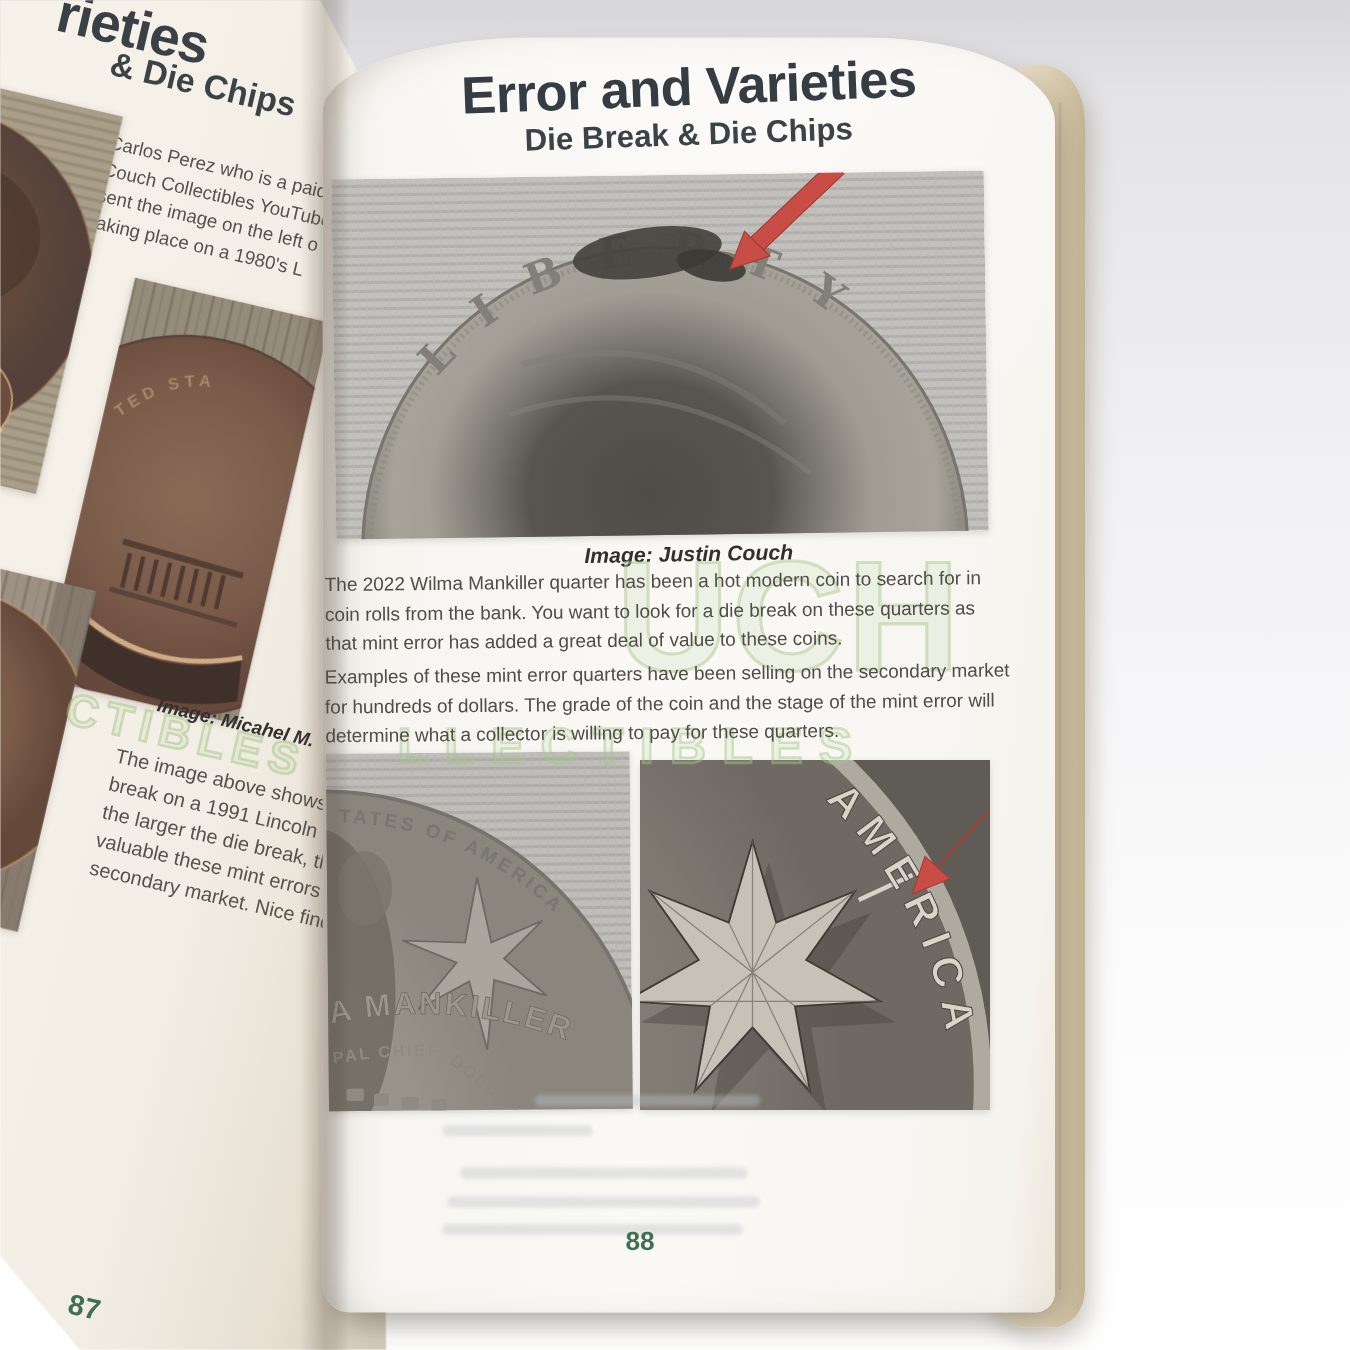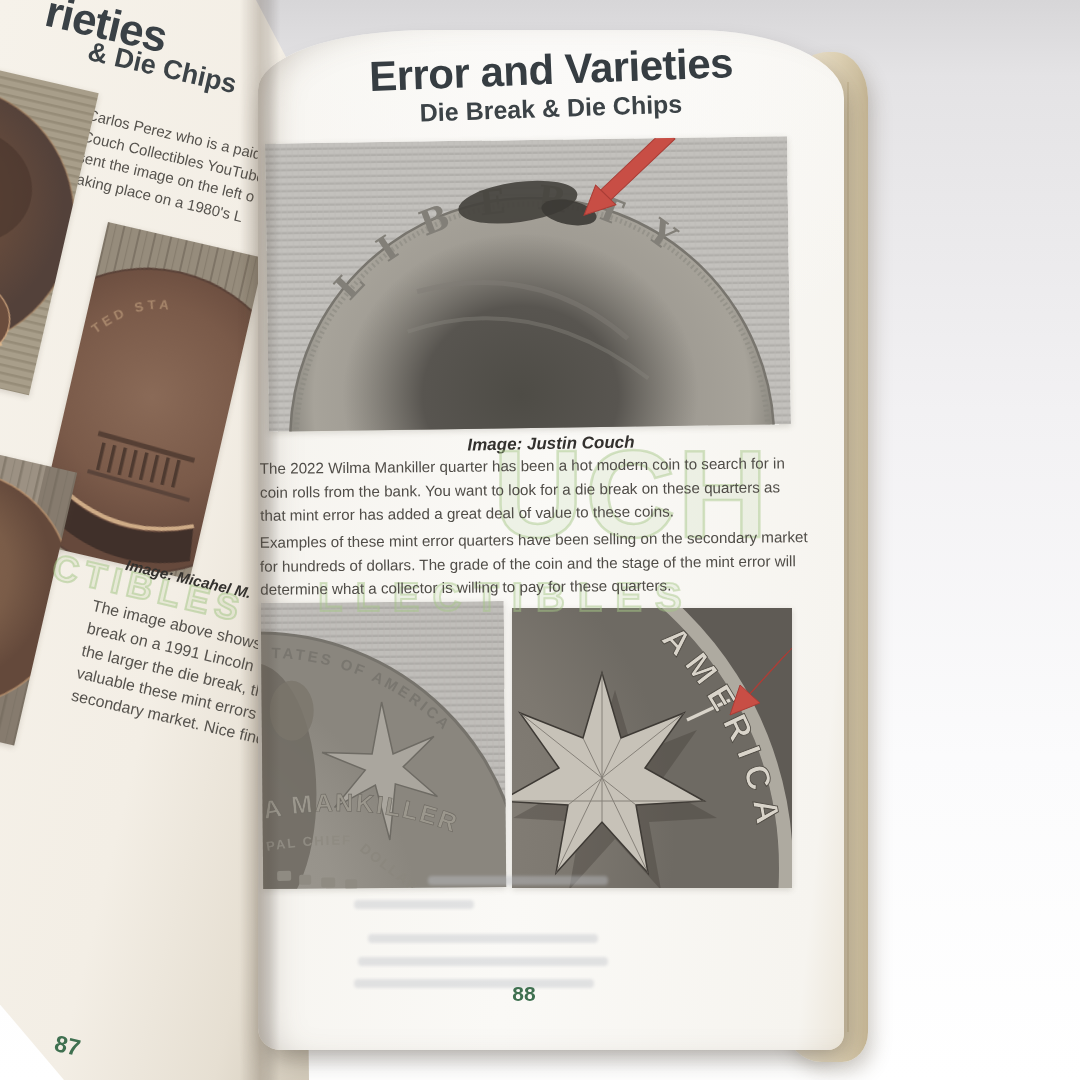--- a/index.html
+++ b/index.html
@@ -42,21 +42,21 @@
                inset 26px 0 38px -22px rgba(92,78,62,.35);}
   .rp-title{position:absolute;left:0;top:16px;width:100%;text-align:center;transform:rotate(-2.2deg);
             font-size:42px;font-weight:800;letter-spacing:-.5px;color:#363d42;}
   .rp-subtitle{position:absolute;left:0;top:64px;width:100%;text-align:center;transform:rotate(-2deg);
             font-size:25px;font-weight:800;color:#3c4347;}
   .rp-img{position:absolute;overflow:hidden;box-shadow:0 2px 6px rgba(80,70,55,.18);}
   .rp-caption{position:absolute;left:0;top:404px;width:100%;text-align:center;transform:rotate(-1deg);
             font-style:italic;font-weight:700;font-size:17px;color:#33312e;}
   .rp-par{position:absolute;left:2px;width:548px;transform:rotate(-.6deg);
             font-size:15.2px;line-height:23.5px;color:#504d48;z-index:3;}
-  .rp-pagenum{position:absolute;left:16px;top:952px;width:500px;text-align:center;
+  .rp-pagenum{position:absolute;left:4px;top:952px;width:500px;text-align:center;
             color:#3f7050;font-weight:700;font-size:21px;}
   .rp-wm{position:absolute;font-weight:800;color:rgba(176,205,150,.16);
          -webkit-text-stroke:2.5px rgba(163,198,134,.45);white-space:nowrap;z-index:1;}
   .bleed{position:absolute;background:#c0c3c9;opacity:.42;border-radius:4px;filter:blur(1.6px);}
 
   
   .gutter{position:absolute;left:240px;top:0;width:40px;height:1080px;z-index:4;pointer-events:none;
     background:linear-gradient(90deg,rgba(0,0,0,0) 0%,rgba(92,78,62,.26) 50%,rgba(60,50,40,.16) 72%,rgba(0,0,0,0) 100%);}
 </style>
 </head>

